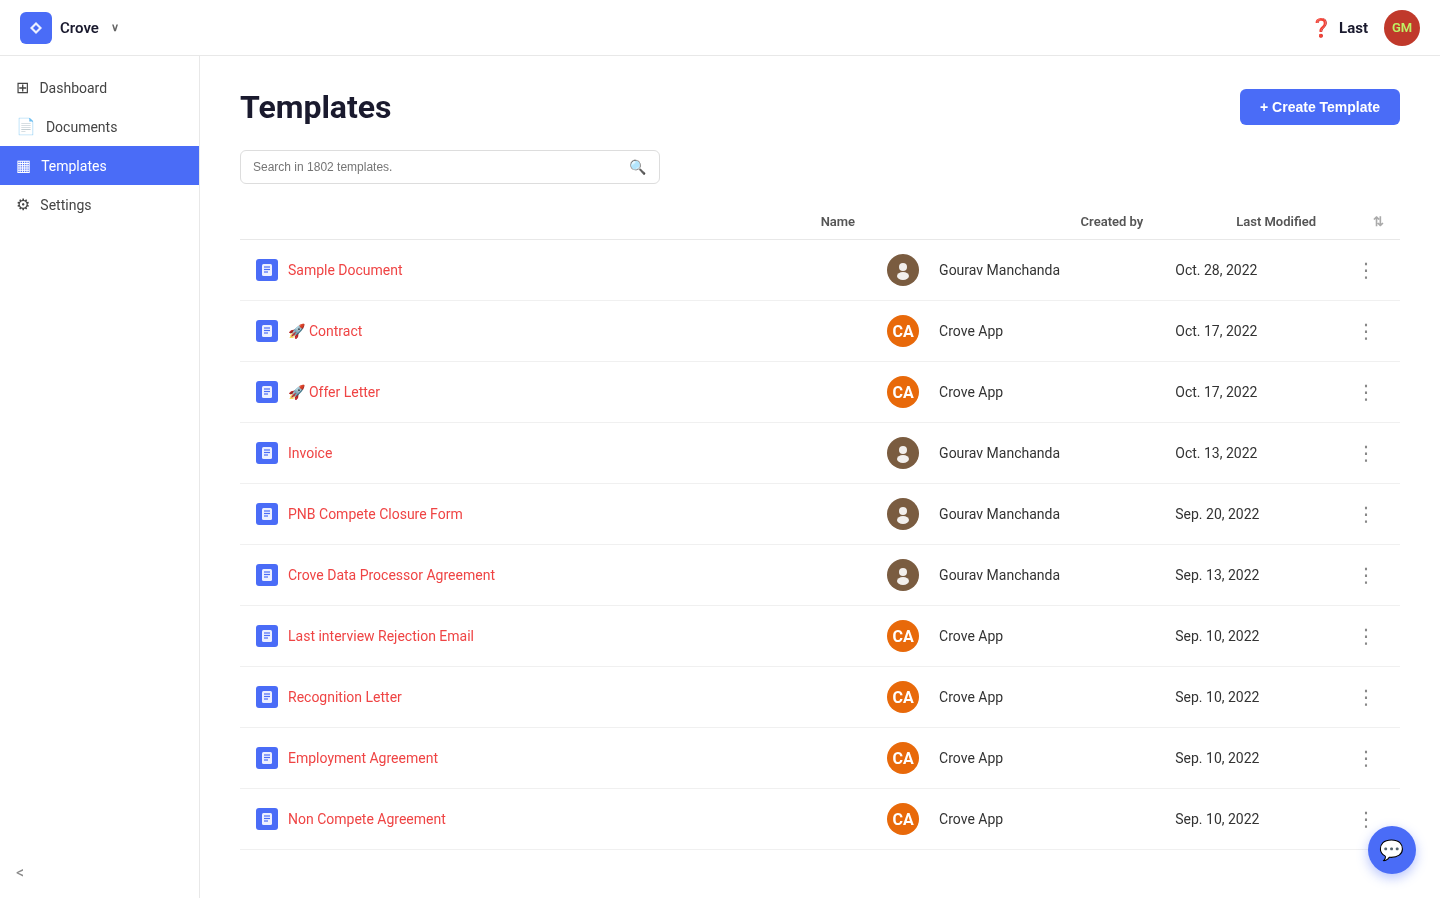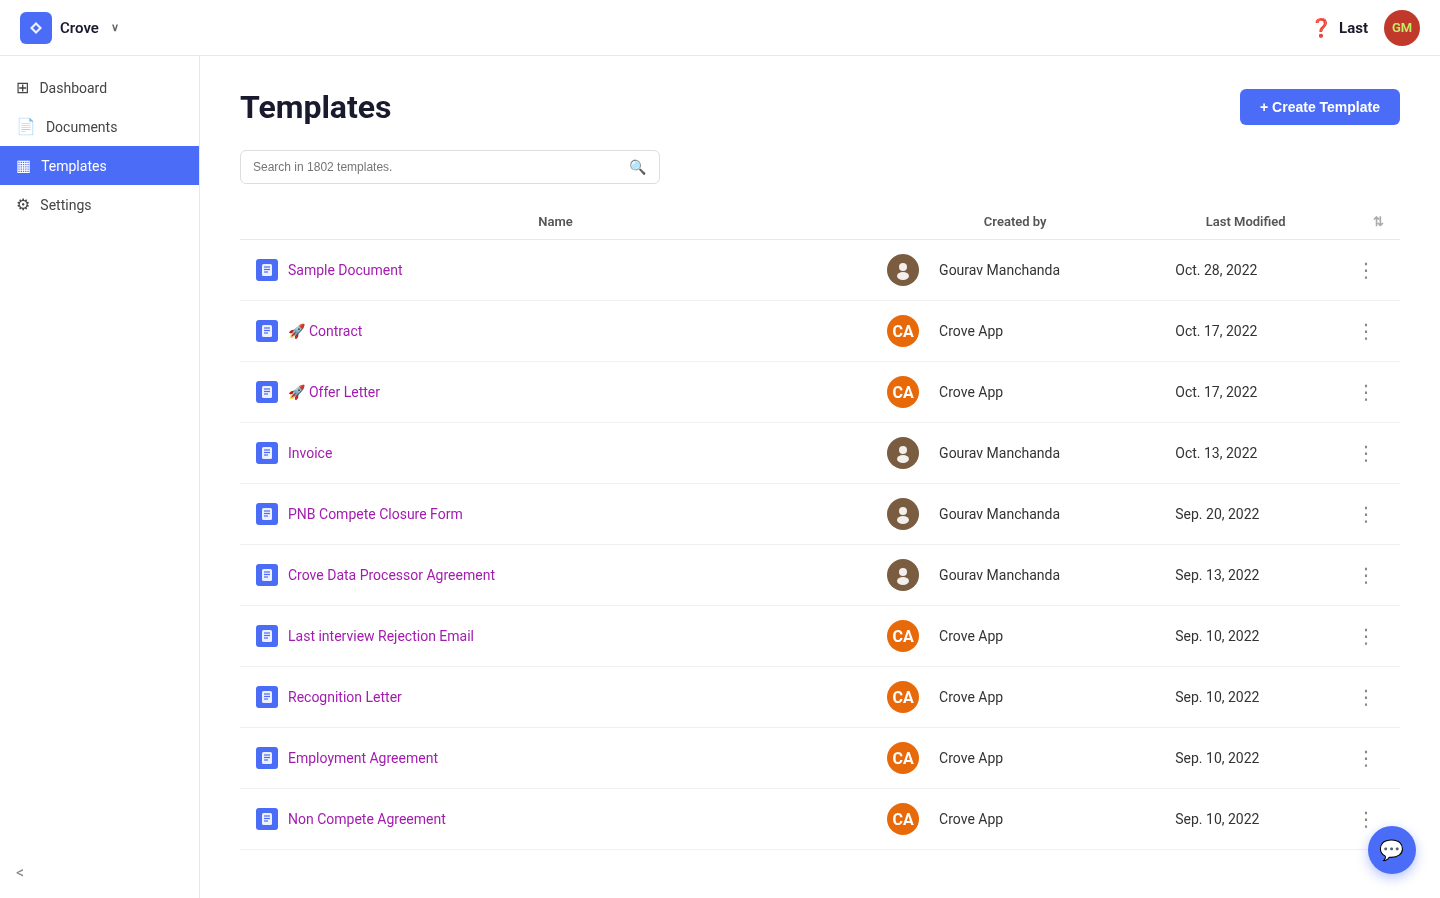--- a/index.html
+++ b/index.html
@@ -59,31 +59,31 @@
       padding: 8px 12px; width: 420px; margin-bottom: 20px; background: #fff;
     }
     .search-bar input {
       border: none; outline: none; font-size: 12px; color: #888; width: 100%; background: transparent;
     }
     .search-icon { color: #aaa; font-size: 14px; margin-left: 4px; }
 
     
     .table { width: 100%; border-collapse: collapse; }
     .table th {
-      text-align: center; padding: 10px 16px; font-size: 13px; font-weight: 600;
+      text-align: right; padding: 10px 16px; font-size: 13px; font-weight: 600;
       color: #555; border-bottom: 1px solid #e8e8e8; background: #fff;
     }
     .table td { padding: 14px 16px; border-bottom: 1px solid #f0f0f0; font-size: 14px; color: #333; vertical-align: middle; }
 
     .doc-name-cell { display: flex; align-items: center; gap: 10px; }
     .doc-icon {
       width: 22px; height: 22px; background: #4A6CF7; border-radius: 3px;
       display: flex; align-items: center; justify-content: center; color: white; font-size: 11px; flex-shrink: 0;
     }
-    .doc-name-text { font-size: 14px; color: #a21caf; }
+    .doc-name-text { font-size: 14px; color: #ef4444; }
 
     .creator-cell { display: flex; align-items: center; gap: 20px; }
     .creator-avatar {
       width: 32px; height: 32px; border-radius: 50%; display: flex; align-items: center;
       justify-content: center; color: white; font-size: 16px; font-weight: 700; flex-shrink: 0;
     }
     .creator-name { font-size: 14px; color: #333; }
 
     .date-cell { font-size: 14px; color: #555; }
     .more-btn { background: none; border: none; cursor: pointer; font-size: 20px; color: #888; padding: 4px 8px; }

